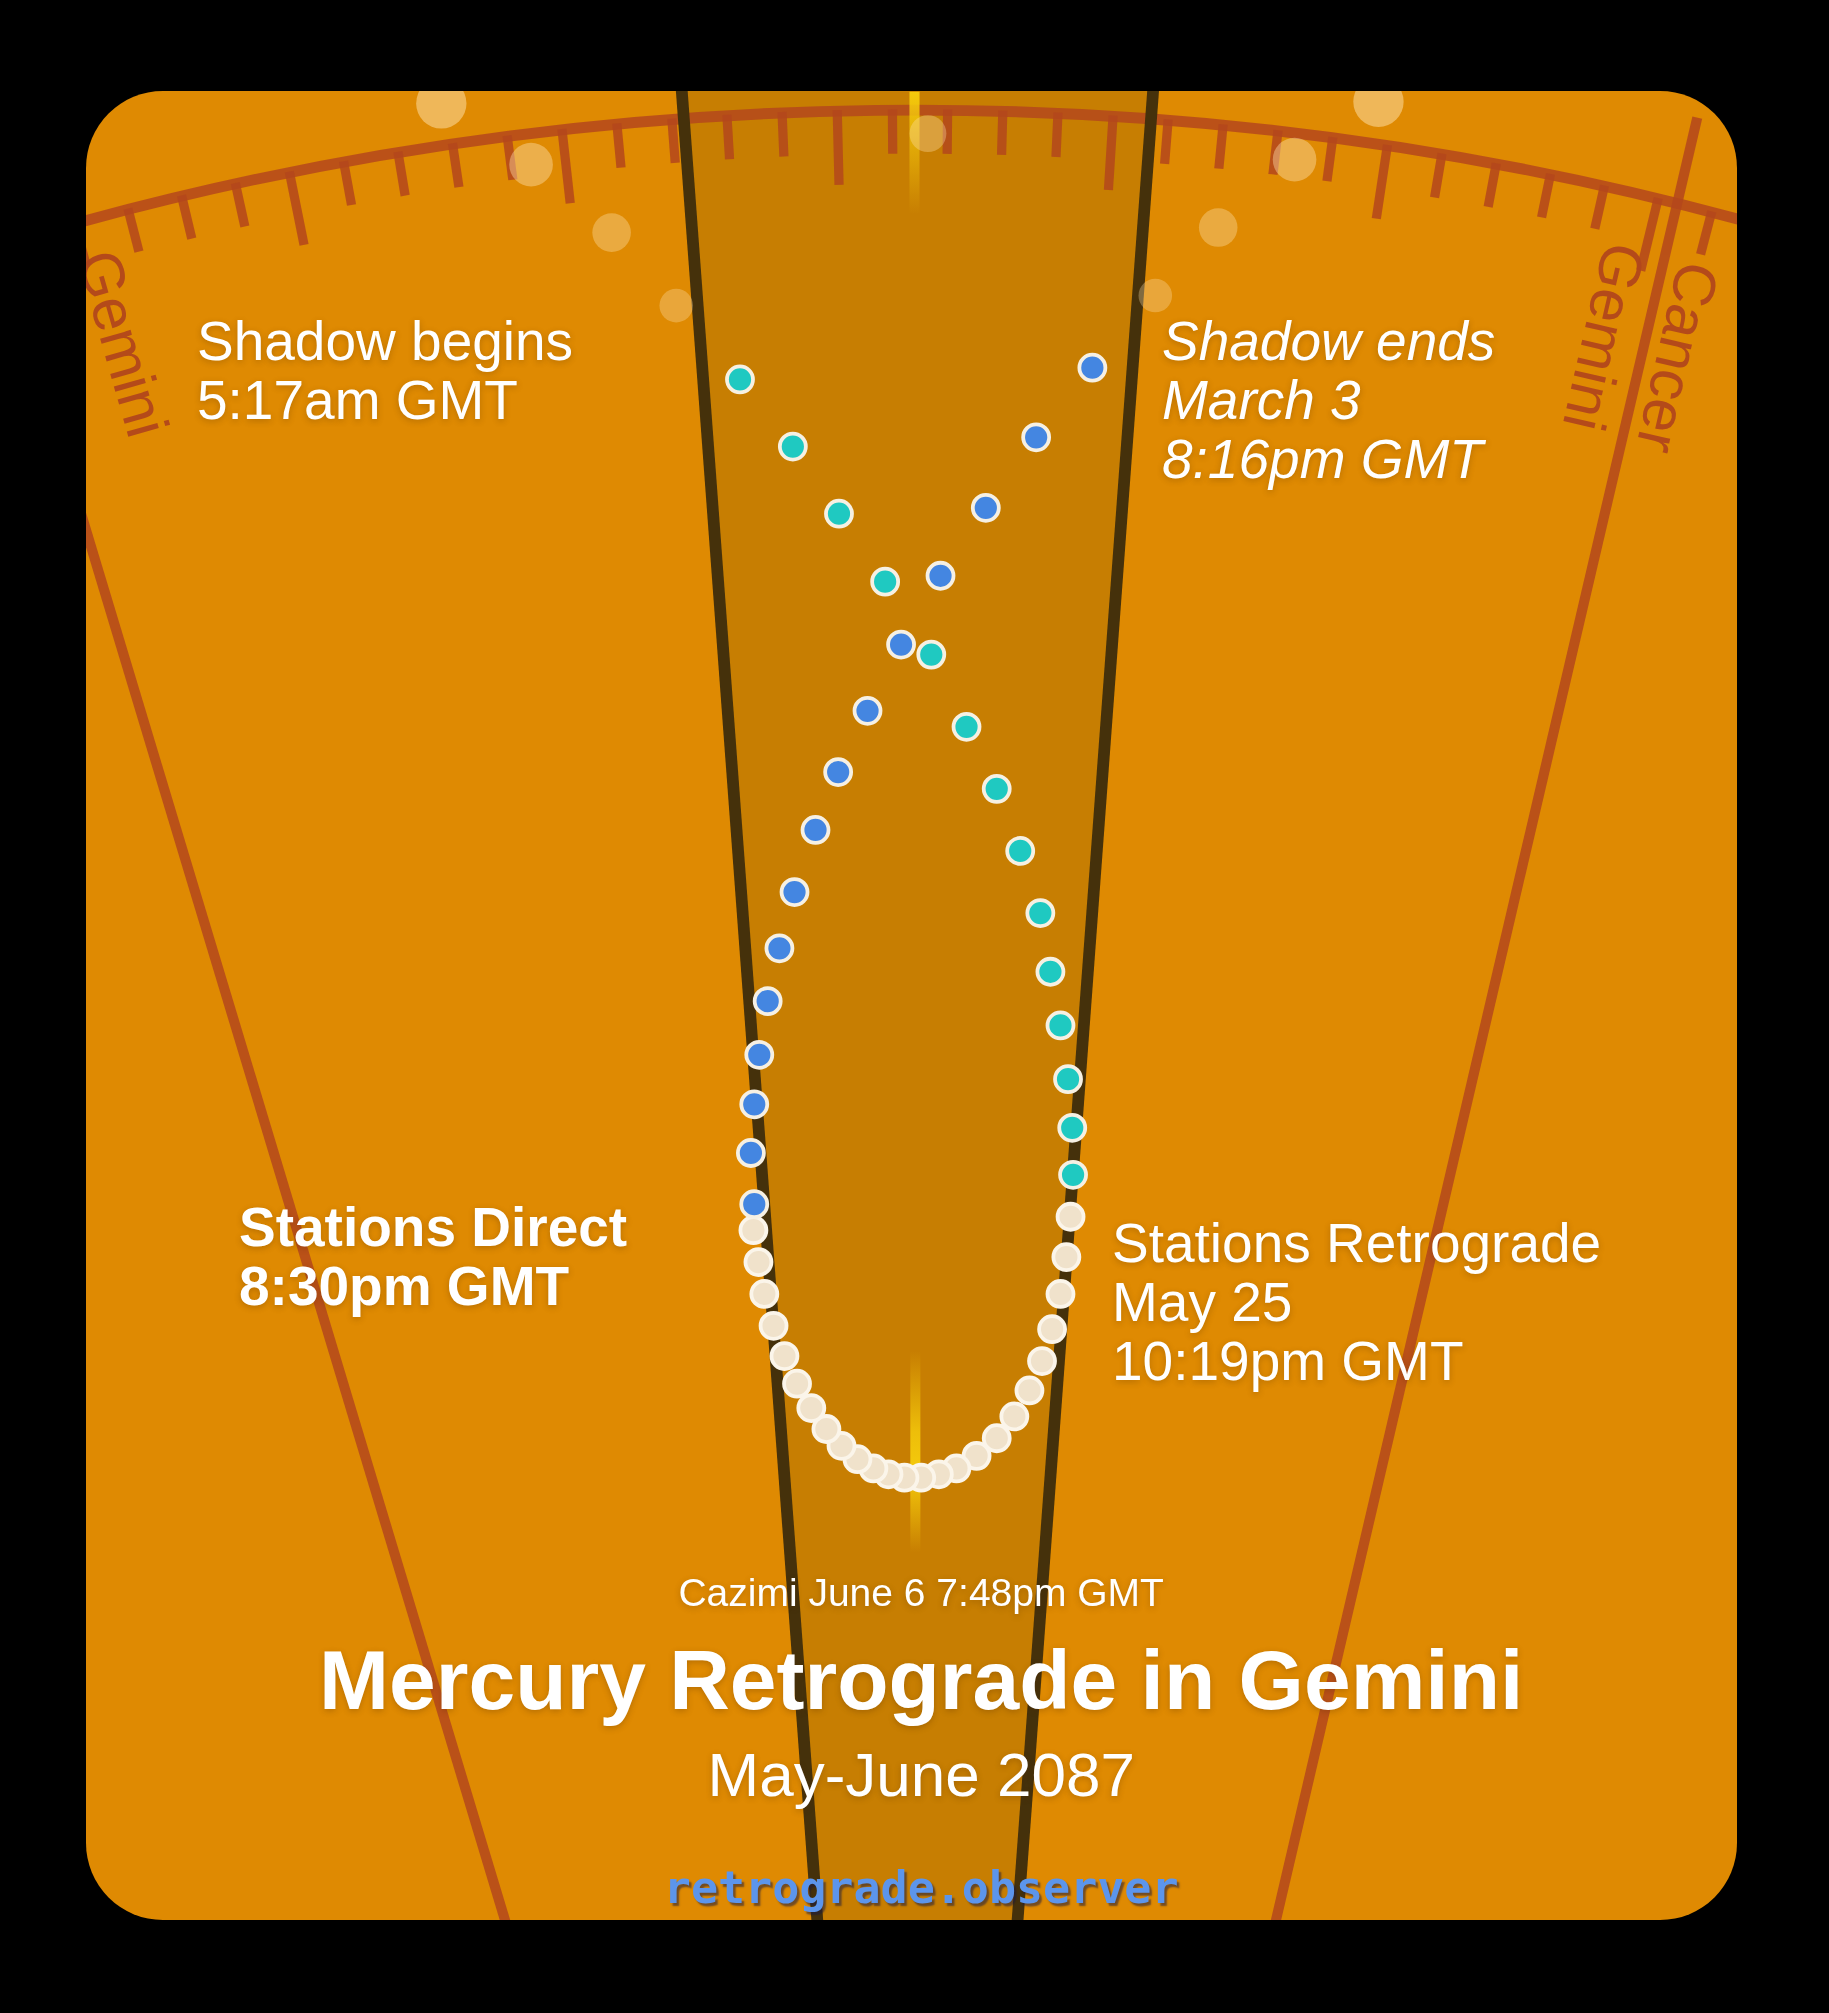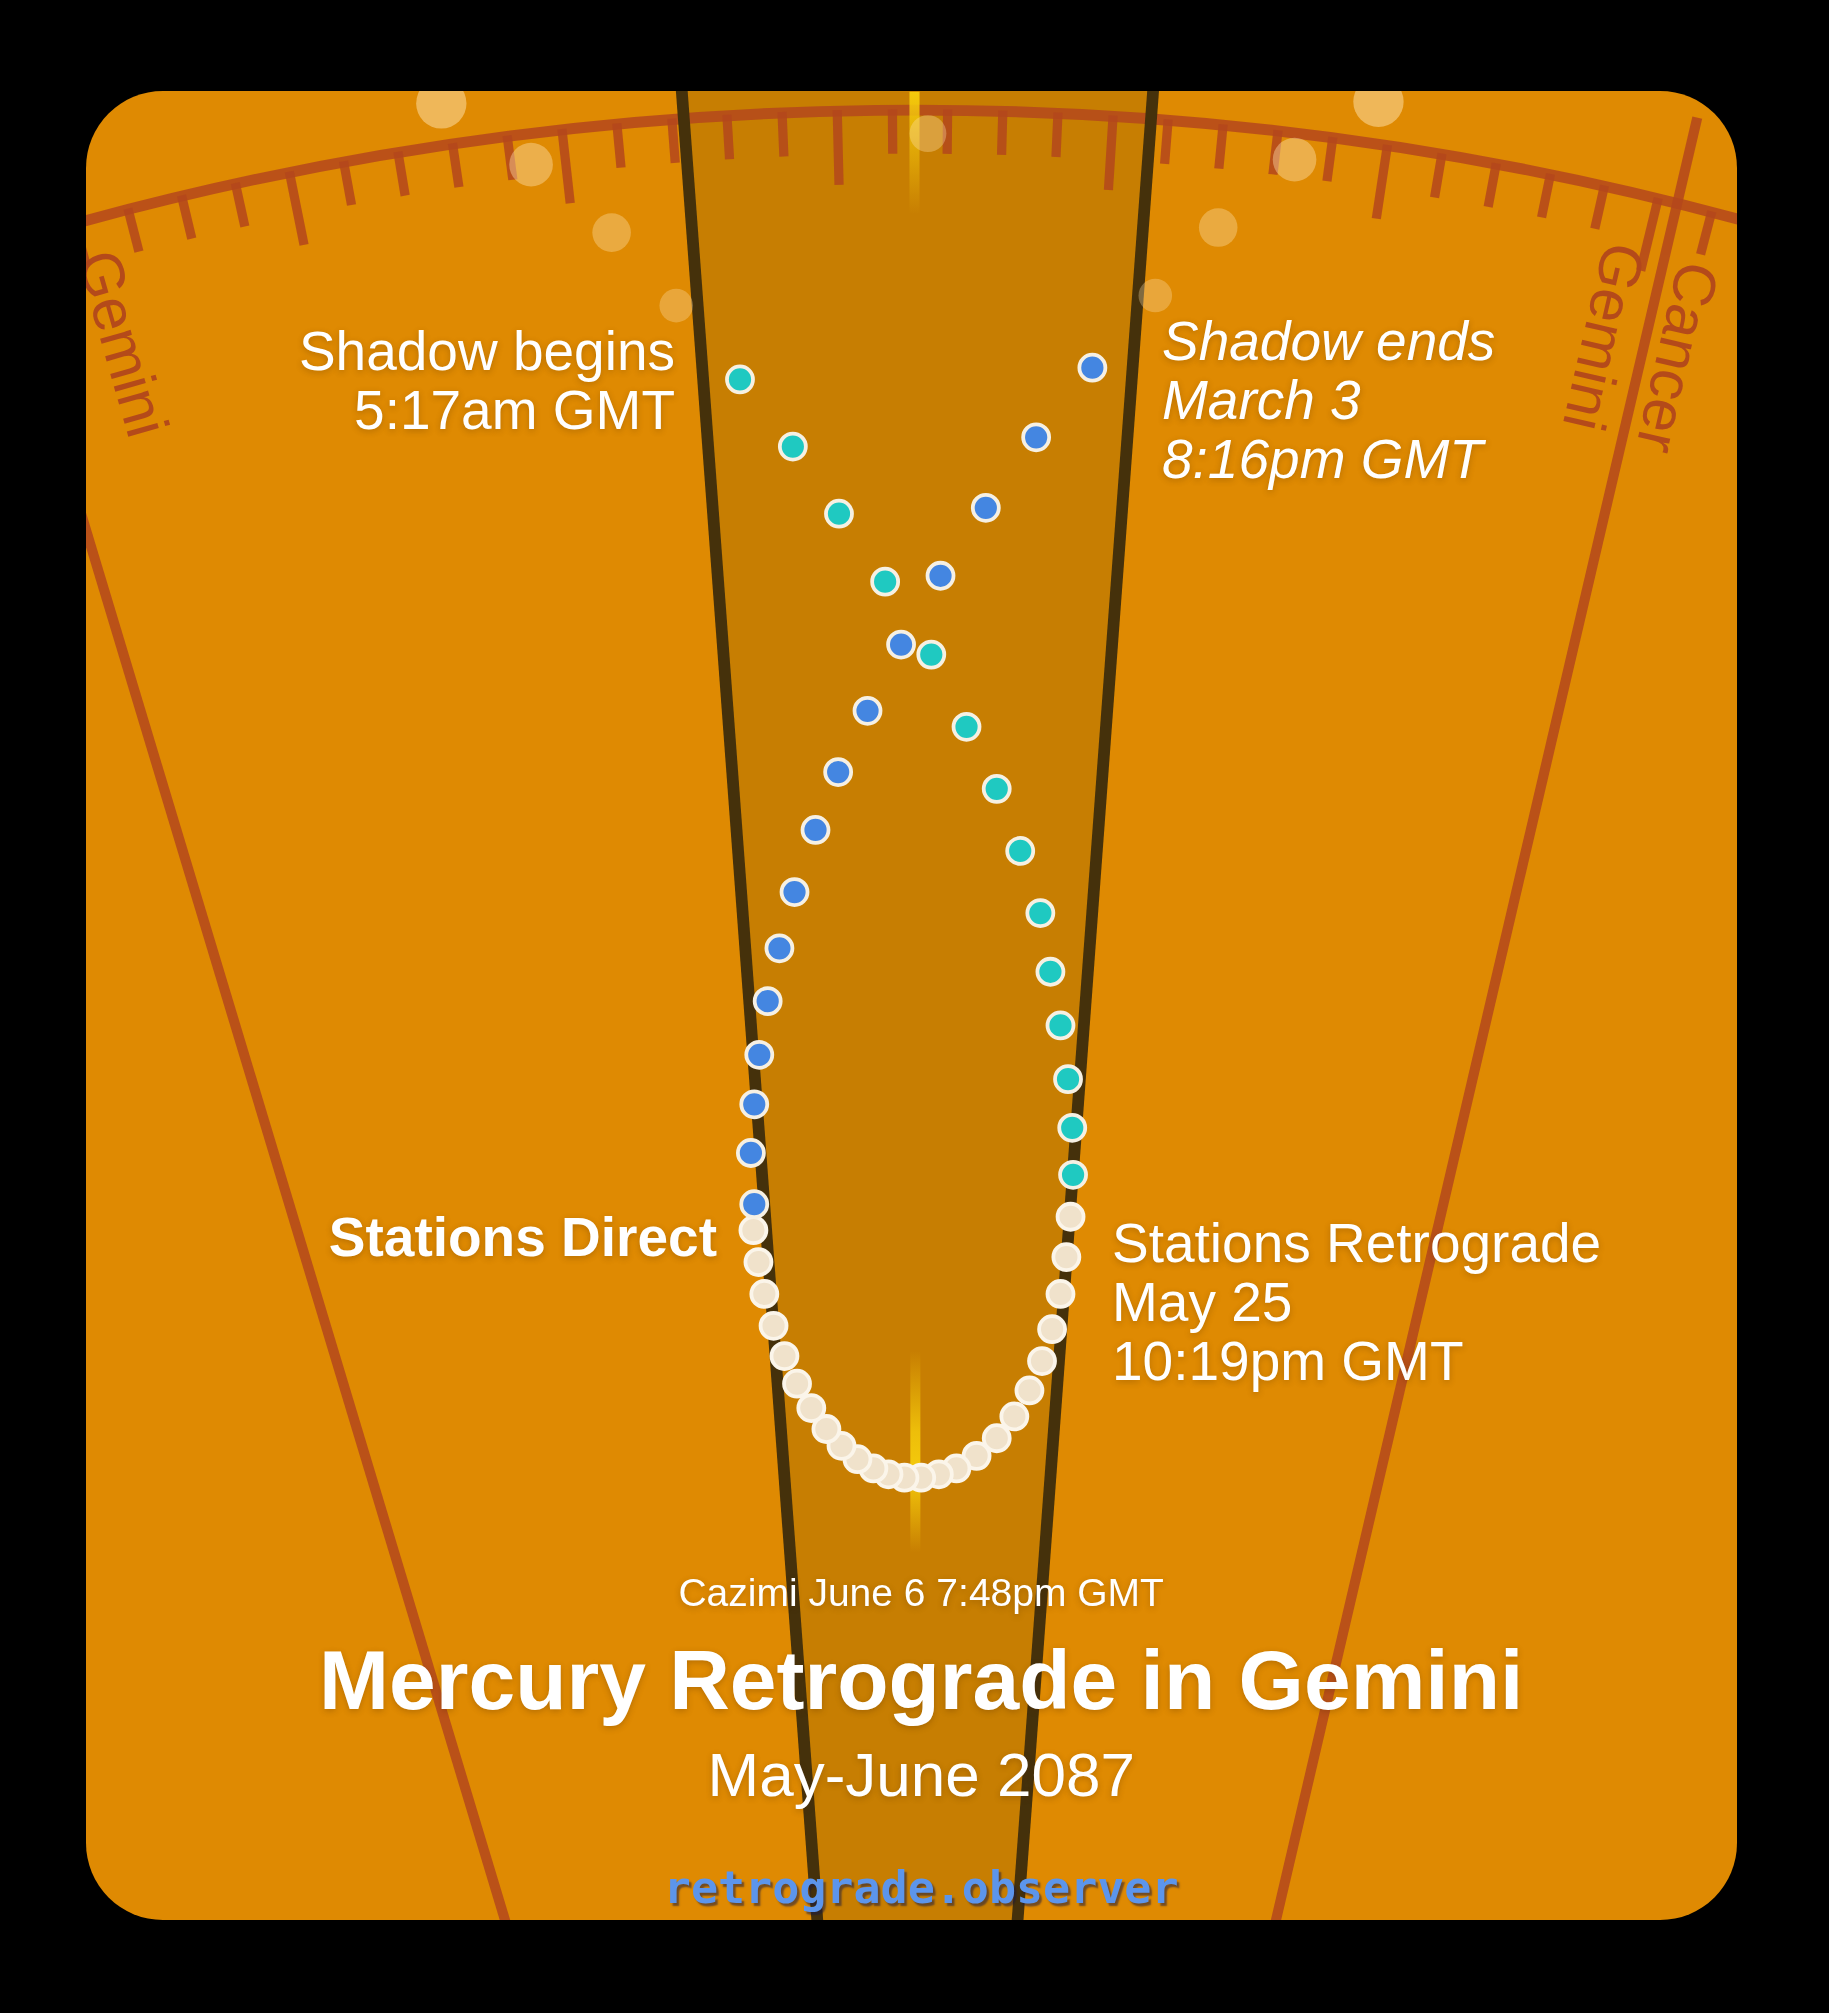--- a/index.html
+++ b/index.html
@@ -8,21 +8,21 @@
   #card{position:absolute;left:86px;top:91px;width:1651px;height:1829px;
         background:#DF8A02;border-radius:77px;overflow:hidden;}
   #scene{position:absolute;left:-86px;top:-91px;width:1829px;height:2014px;display:block;}
   .zod{position:absolute;color:#B2471C;font-size:60px;line-height:1;
        transform-origin:0 0;white-space:nowrap;opacity:.95;}
   #zod-cancer{left:1642px;top:179px;transform:rotate(103deg);}
   #zod-gemini-r{left:1568px;top:160px;transform:rotate(103deg);}
   #zod-gemini-l{left:39px;top:153px;transform:rotate(74deg);}
   .txt{position:absolute;color:#FFFFFF;text-shadow:0 1.7px 6.7px rgba(80,40,0,.28);}
   .ann{font-size:55px;line-height:1.07;}
-  .ra{text-align:right;margin-top:10px;}
+  .ra{text-align:left;}
   #ann-shadow-begins{left:197px;top:312px;width:478px;}
   #ann-shadow-ends{left:1162px;top:312px;width:537px;font-style:italic;}
   #ann-stations-direct{left:239px;top:1198px;width:478px;font-weight:bold;}
   #ann-stations-retrograde{left:1112px;top:1198px;width:554px;margin-top:16px;}
   .ctr{left:6.7px;width:1829px;text-align:center;}
   #cazimi{top:1571px;font-size:39px;}
   #main-title{top:1632px;font-size:84px;font-weight:700;}
   #subtitle{top:1739px;font-size:62px;}
   #site-link{top:1861px;font-family:"DejaVu Sans Mono",monospace;font-weight:bold;
              font-size:45px;color:#5C95EB;text-shadow:2.5px 3.4px 1.7px rgba(26,26,64,0.55);}
@@ -172,20 +172,21 @@
 </div>
 
 <div class="txt ann" id="ann-shadow-ends">
   <div>Shadow ends</div>
   <div>March 3</div>
   <div>8:16pm GMT</div>
 </div>
 
 <div class="txt ann ra" id="ann-stations-direct">
   <div>Stations Direct</div>
+  <div>8:30pm GMT</div>
 </div>
 
 <div class="txt ann" id="ann-stations-retrograde">
   <div>Stations Retrograde</div>
   <div>May 25</div>
   <div>10:19pm GMT</div>
 </div>
 
 <div class="txt ctr" id="cazimi">Cazimi June 6 7:48pm GMT</div>
 <div class="txt ctr" id="main-title">Mercury Retrograde in Gemini</div>

